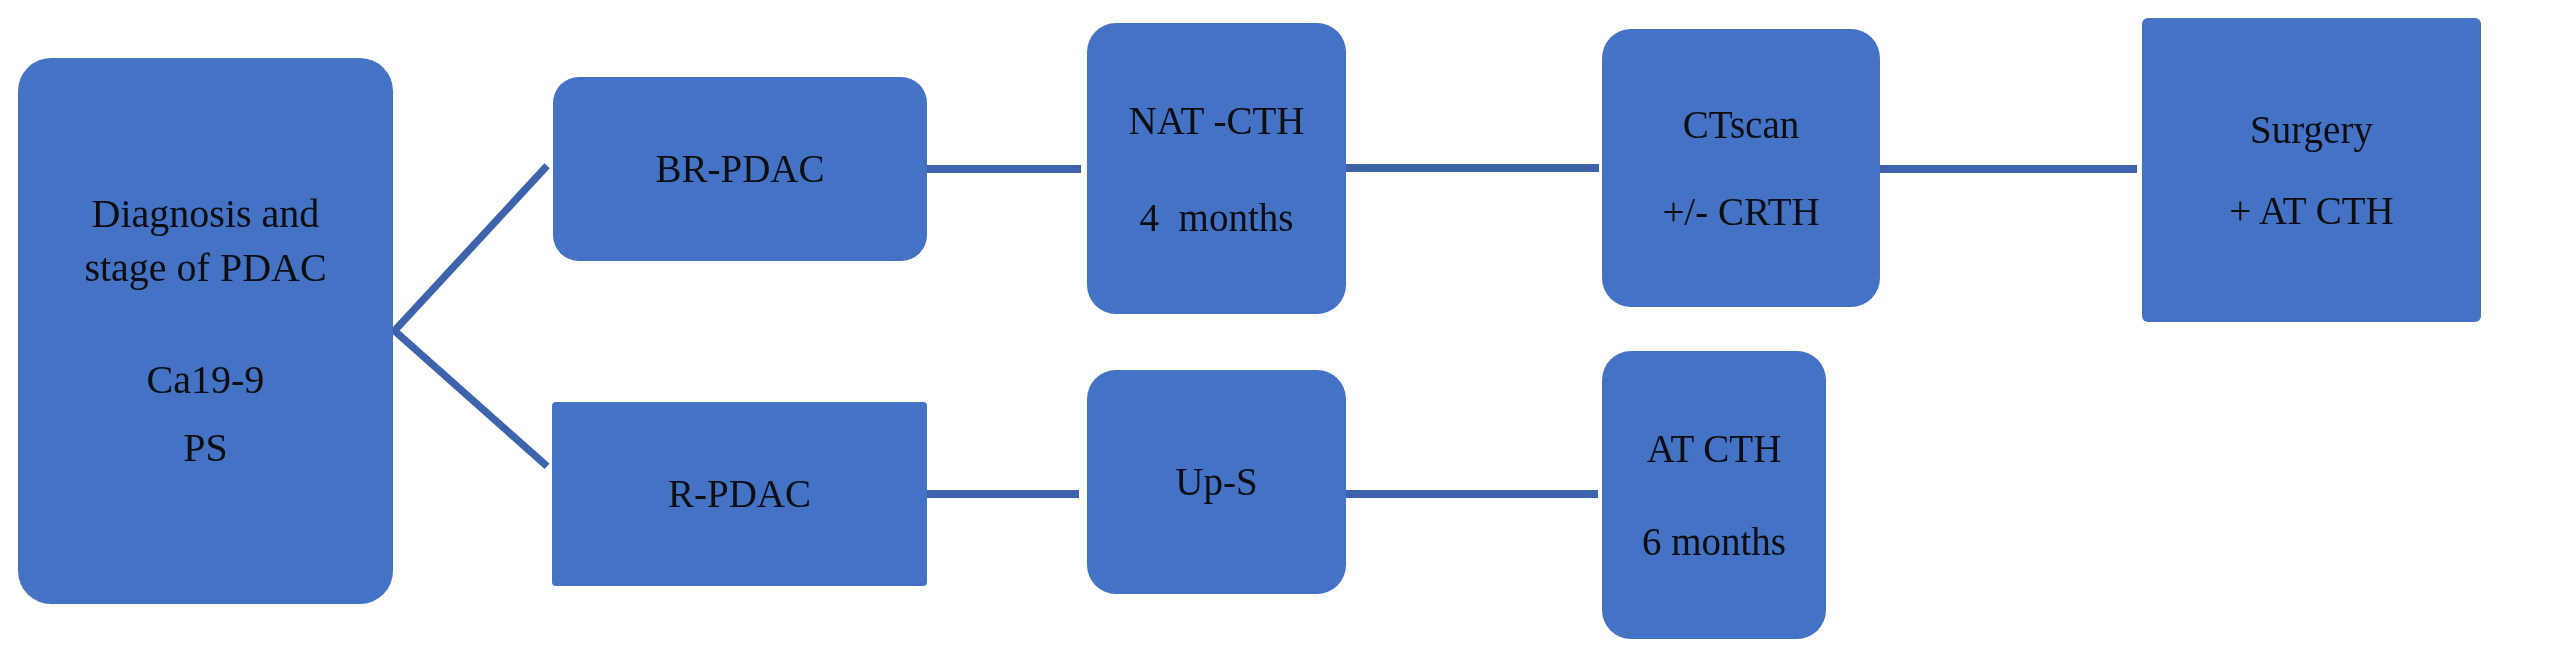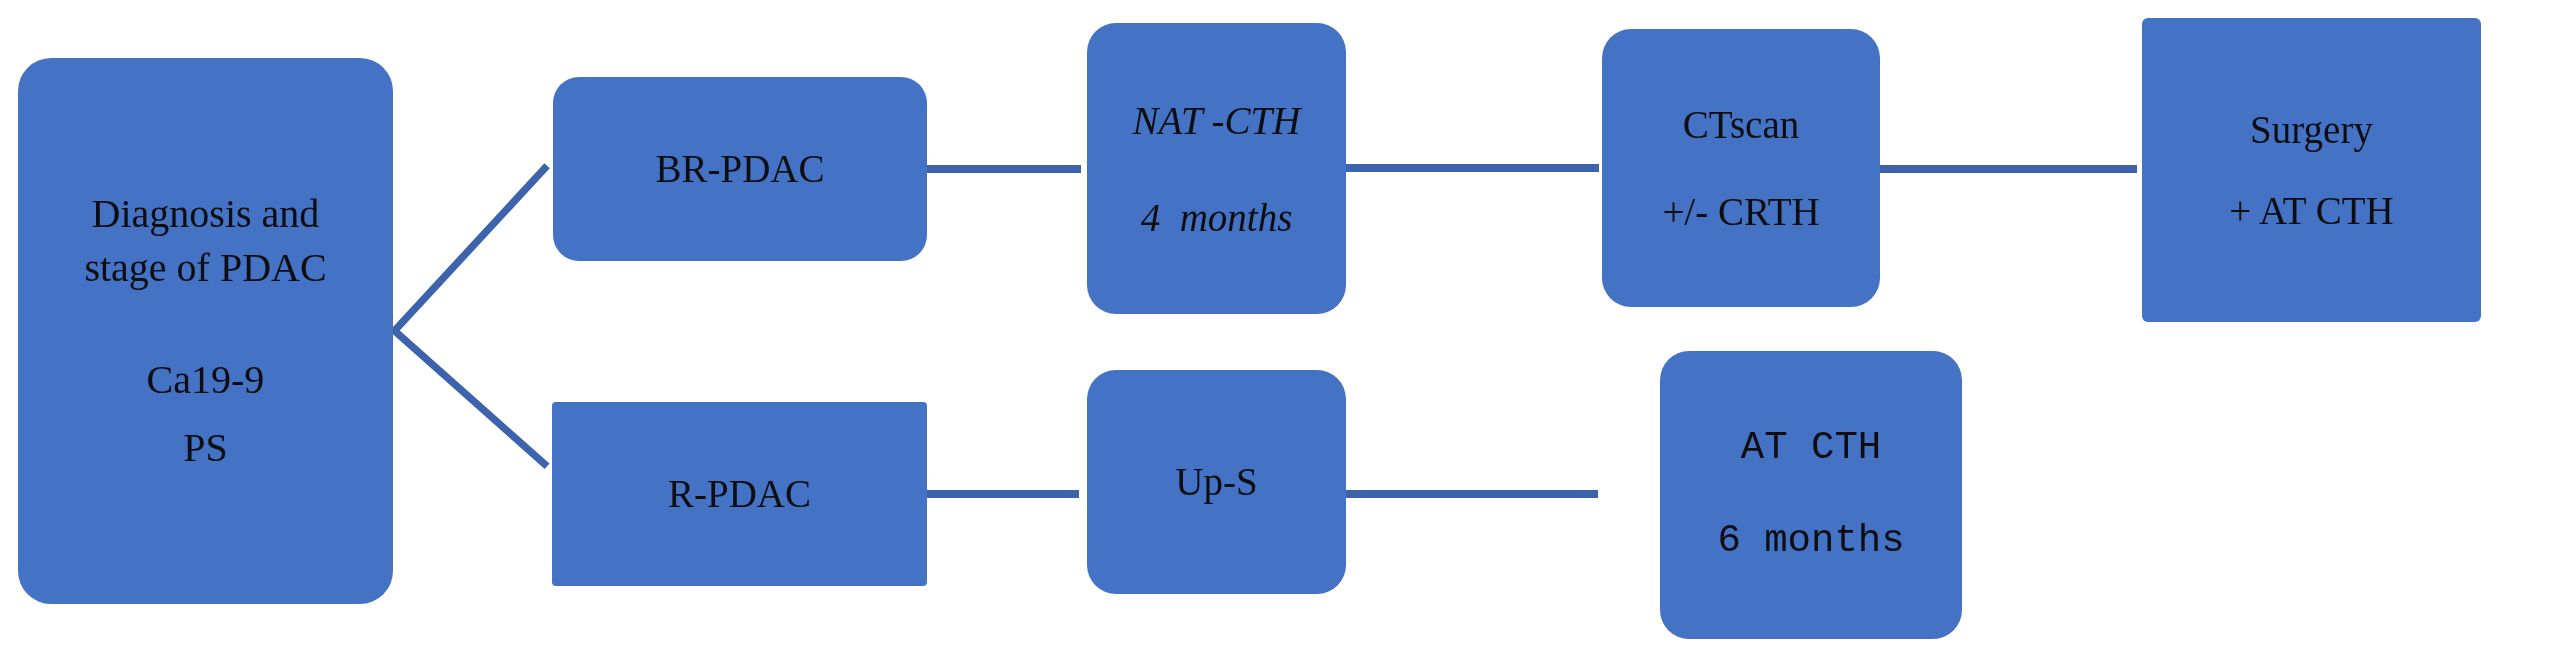--- a/index.html
+++ b/index.html
@@ -36,36 +36,36 @@
   }
   
   #box-diagnosis { left: 18px; top: 58px; width: 375px; height: 546px; border-radius: 33px; }
   #box-diagnosis .line { font-size: 40px; line-height: 54px; }
   #box-diagnosis .line:nth-child(3) { margin-top: 58px; }
   #box-diagnosis .line:nth-child(4) { margin-top: 14px; }
   
   #box-br-pdac { left: 553px; top: 77px; width: 374px; height: 184px; border-radius: 26px; }
   #box-br-pdac .line { line-height: 54px; }
   
-  #box-nat-cth { left: 1087px; top: 23px; width: 259px; height: 291px; font-style: italic; }
+  #box-nat-cth { left: 1087px; top: 23px; width: 259px; height: 291px; }
   #box-nat-cth .line { line-height: 97px; }
   
   #box-ctscan { left: 1602px; top: 29px; width: 278px; height: 278px; }
   #box-ctscan .line { line-height: 87px; }
   
   #box-surgery { left: 2142px; top: 18px; width: 339px; height: 304px; border-radius: 6px; }
   #box-surgery .line { line-height: 81px; }
   
   #box-r-pdac { left: 552px; top: 402px; width: 375px; height: 184px; border-radius: 4px; }
   #box-r-pdac .line { line-height: 54px; }
   
   #box-up-s { left: 1087px; top: 370px; width: 259px; height: 224px; }
   #box-up-s .line { line-height: 54px; }
   
-  #box-at-cth { left: 1660px; top: 351px; width: 302px; height: 288px; font-family: Liberation Mono, monospace; }
+  #box-at-cth { left: 1602px; top: 351px; width: 224px; height: 288px; }
   #box-at-cth .line { line-height: 93px; }
 
   .connector {
     position: absolute;
     height: 7.7px;
     background: var(--connector);
   }
   #conn-br-nat   { left: 927px; top: 165px; width: 154px; }
   #conn-nat-ct   { left: 1346px; top: 164px; width: 253px; }
   #conn-ct-surg  { left: 1880px; top: 165px; width: 257px; }

